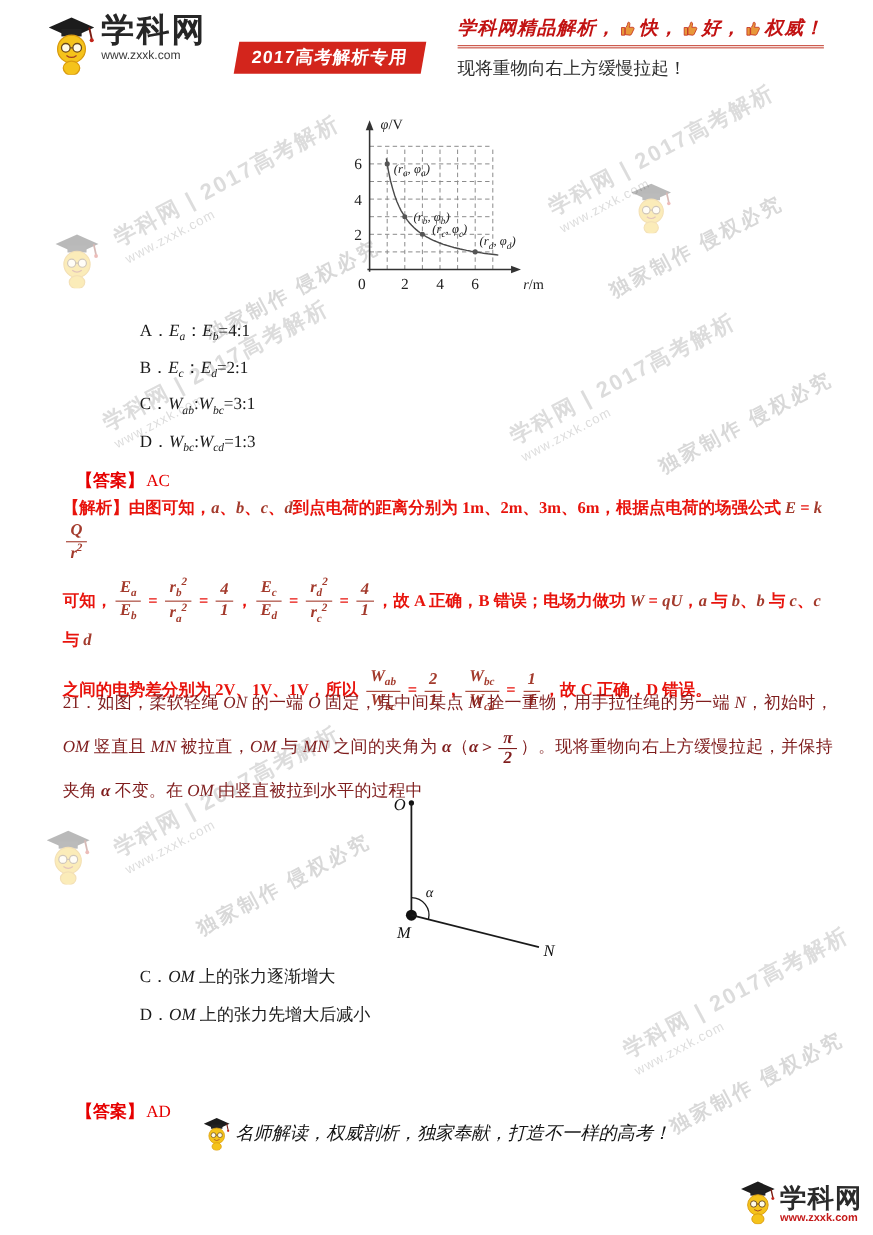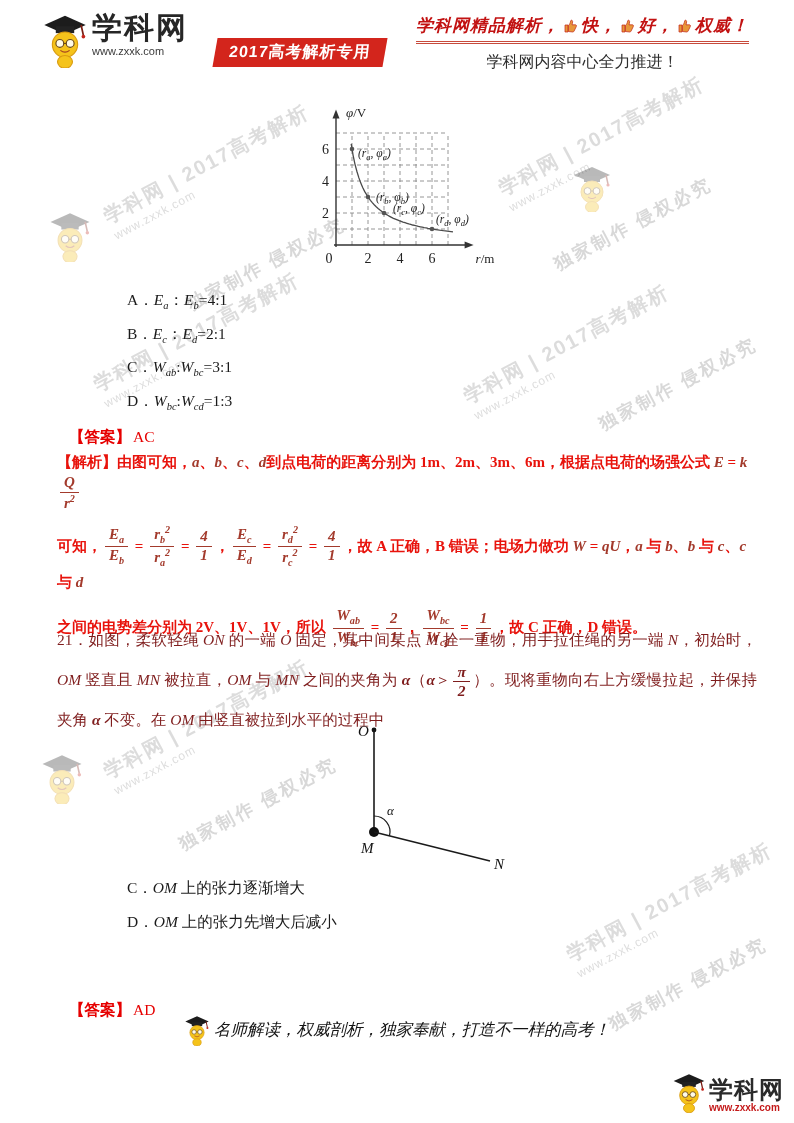--- a/index.html
+++ b/index.html
@@ -10,21 +10,21 @@
   .logo{position:absolute;left:42px;top:12px;display:flex;align-items:flex-start;}
   .logo-mascot{width:46px;height:56px;}
   .logo-txt{margin-left:4px;display:flex;flex-direction:column;}
   .logo-name{font-family:"Liberation Sans",sans-serif;font-weight:bold;font-size:30px;
              letter-spacing:2px;color:#262626;line-height:32px;}
   .logo-url{font-family:"Liberation Sans",sans-serif;font-size:11px;color:#3a3a3a;margin-top:1px;}
   .badge{position:absolute;left:215px;top:38px;background:#d3251c;color:#fff;
          font-family:"Liberation Sans",sans-serif;font-weight:bold;font-size:16px;
          padding:4px 14px;transform:skewX(-10deg);letter-spacing:1px;}
   .badge span{display:inline-block;transform:skewX(4deg);}
-  .hdr-right{position:absolute;right:45px;top:14px;text-align:center;}
+  .hdr-right{position:absolute;right:45px;top:14px;text-align:left;}
   .callig{display:inline-flex;align-items:center;gap:2px;color:#c21212;font-weight:bold;
           font-style:italic;font-size:17px;letter-spacing:1px;
           border-bottom:3px double #c84b3c;padding-bottom:4px;}
   .thumb{width:15px;height:15px;margin:0 1px;}
   .hdr-sub{margin-top:8px;font-size:16px;color:#2e2e2e;font-family:"Liberation Sans",sans-serif;}
   
   .wm{position:absolute;transform:rotate(-28deg);white-space:nowrap;pointer-events:none;z-index:0;}
   .wmA{color:#d7d7d7;opacity:.85;font-family:"Liberation Sans",sans-serif;}
   .wmA .wm-brand{display:block;font-size:20px;font-weight:bold;letter-spacing:2px;}
   .wmA .wm-url{display:block;font-size:12px;letter-spacing:1px;}
@@ -158,21 +158,21 @@
         <span>快，</span>
         <svg class="thumb" viewBox="0 0 15 15">
             <use href="#thumbup"></use>
           </svg>
         <span>好，</span>
         <svg class="thumb" viewBox="0 0 15 15">
             <use href="#thumbup"></use>
           </svg>
         <span>权威！</span>
       </div>
-      <div class="hdr-sub">学科网内容中心全力推进！</div>
+      <div class="hdr-sub">现将重物向右上方缓慢拉起！</div>
     </div>
   </div>
 
   <div class="chart-wrap">
     <svg id="chart-svg" width="214" height="188">
         <line x1="50" y1="150" x2="50" y2="38" class="grid"></line>
         <line x1="34" y1="134" x2="146" y2="134" class="grid"></line>
         <line x1="66" y1="150" x2="66" y2="38" class="grid"></line>
         <line x1="34" y1="118" x2="146" y2="118" class="grid"></line>
         <line x1="82" y1="150" x2="82" y2="38" class="grid"></line>

